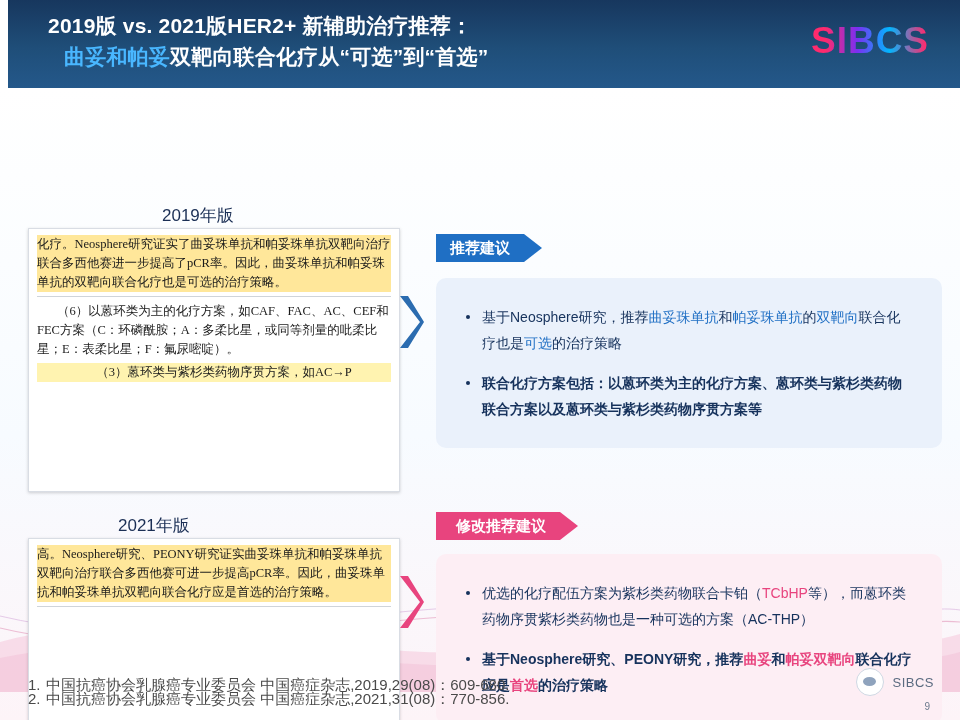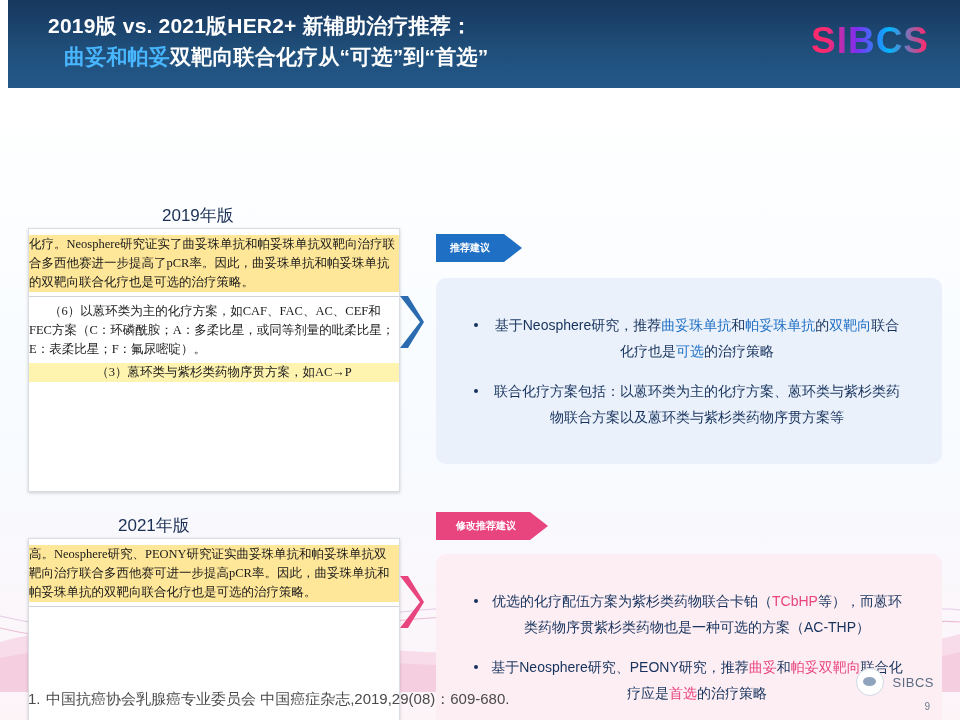--- a/index.html
+++ b/index.html
@@ -21,41 +21,41 @@
   .wave{position:absolute;left:0;bottom:28px;width:960px;height:120px;overflow:hidden;}
 
   
   .lbl-2019{position:absolute;left:118px;top:116px;font-size:17px;font-weight:normal;color:#1b2f55;margin-left:44px;}
   .lbl-2021{position:absolute;left:118px;top:426px;font-size:17px;font-weight:normal;color:#1b2f55;}
 
   .scan{position:absolute;background:#ffffff;border:1px solid #d9dde4;box-shadow:0 1px 3px rgba(0,0,0,.18);}
   .scan-2019{left:28px;top:140px;width:370px;height:262px;}
   .scan-2021{left:28px;top:450px;width:370px;height:200px;}
 
-  .scan-inner{position:absolute;left:0;top:0;right:0;bottom:0;padding:6px 0;font-family:"Liberation Serif","DejaVu Serif",serif;font-size:12.5px;line-height:19px;color:#1a1a1a;}
+  .scan-inner{position:absolute;left:0;top:0;right:0;bottom:0;padding:6px 8px;font-family:"Liberation Serif","DejaVu Serif",serif;font-size:12.5px;line-height:19px;color:#1a1a1a;}
   .seg{margin-bottom:4px;}
   .hlt{background:#ffe79a;}
   .hlt2{background:#fff3b0;text-align:center;}
   .sep{border-top:1px solid #cfd4da;margin:4px 0 5px;}
   .indent{text-indent:20px;}
 
   
-  .tag{position:absolute;height:28px;line-height:28px;color:#fff;font-size:10px;font-weight:bold;padding:0 14px;}
+  .tag{position:absolute;height:28px;line-height:28px;color:#fff;font-size:15px;font-weight:bold;padding:0 14px;}
   .tag-blue{left:436px;top:146px;background:#1f6fc4;}
   .tag-blue:after{content:"";position:absolute;right:-18px;top:0;border-top:14px solid transparent;border-bottom:14px solid transparent;border-left:18px solid #1f6fc4;}
   .tag-pink{left:436px;top:424px;background:#e8447e;padding-left:20px;}
   .tag-pink:after{content:"";position:absolute;right:-18px;top:0;border-top:14px solid transparent;border-bottom:14px solid transparent;border-left:18px solid #e8447e;}
 
   .panel{position:absolute;border-radius:10px;padding:18px 22px 18px 18px;}
   .panel-blue{left:436px;top:190px;width:466px;background:#eaf1fb;}
   .panel-pink{left:436px;top:466px;width:466px;background:#fdeef4;}
 
-  .bullets{margin:16px;padding:0;list-style:none;text-align:center;}
+  .bullets{margin:8px;padding:0;list-style:none;}
   .bullets li{position:relative;padding-left:20px;margin-bottom:14px;font-size:14px;line-height:26px;color:#16325c;}
-  .bullets li:last-child{margin-bottom:0;}
+  .bullets li:last-child{margin-bottom:0;font-weight:bold;}
   .bullets li:before{content:"";position:absolute;left:4px;top:11px;width:4px;height:4px;background:#16325c;border-radius:50%;}
   .b-blue{color:#1f6fc4;}
   .b-pink{color:#e8447e;}
 
   .arrow{position:absolute;width:26px;height:56px;}
   .arrow-blue{left:398px;top:206px;}
   .arrow-pink{left:398px;top:486px;}
 
   
   .refs{position:absolute;left:28px;bottom:14px;font-size:15px;line-height:14px;color:#4a4a4a;}
@@ -99,21 +99,21 @@
     <div class="scan-inner">
       <div class="seg hlt">化疗。Neosphere研究证实了曲妥珠单抗和帕妥珠单抗双靶向治疗联合多西他赛进一步提高了pCR率。因此，曲妥珠单抗和帕妥珠单抗的双靶向联合化疗也是可选的治疗策略。</div>
       <div class="sep"></div>
       <div class="seg indent">（6）以蒽环类为主的化疗方案，如CAF、FAC、AC、CEF和FEC方案（C：环磷酰胺；A：多柔比星，或同等剂量的吡柔比星；E：表柔比星；F：氟尿嘧啶）。</div>
       <div class="seg indent hlt2">（3）蒽环类与紫杉类药物序贯方案，如AC→P</div>
     </div>
   </div>
 
   <div class="scan scan-2021">
     <div class="scan-inner">
-      <div class="seg hlt">高。Neosphere研究、PEONY研究证实曲妥珠单抗和帕妥珠单抗双靶向治疗联合多西他赛可进一步提高pCR率。因此，曲妥珠单抗和帕妥珠单抗的双靶向联合化疗也是可选的治疗策略。</div>
+      <div class="seg hlt">高。Neosphere研究、PEONY研究证实曲妥珠单抗和帕妥珠单抗双靶向治疗联合多西他赛可进一步提高pCR率。因此，曲妥珠单抗和帕妥珠单抗双靶向联合化疗应是首选的治疗策略。</div>
       <div class="sep"></div>
     </div>
   </div>
 
   <div class="arrow arrow-blue">
     <svg width="26" height="56" viewBox="0 0 26 56">
       <path d="M2,2 L22,28 L2,54 L10,54 L26,28 L10,2 Z" fill="#2b6cb0"></path>
     </svg>
   </div>
   <div class="arrow arrow-pink">
@@ -134,20 +134,21 @@
 
   <div class="panel panel-pink">
     <ul class="bullets" id="list-revised">
         <li><span>优选的化疗配伍方案为紫杉类药物联合卡铂（</span><span class="b-pink">TCbHP</span><span>等），而蒽环类药物序贯紫杉类药物也是一种可选的方案（AC-THP）</span></li>
         <li><span>基于Neosphere研究、PEONY研究，推荐</span><span class="b-pink">曲妥</span><span>和</span><span class="b-pink">帕妥双靶</span><span class="b-pink">向</span><span>联合化疗应是</span><span class="b-pink">首选</span><span>的治疗策略</span></li>
       </ul>
   </div>
 
   <div class="refs" id="refs">
       <div><span class="num">1.</span><span>中国抗癌协会乳腺癌专业委员会 中国癌症杂志,2019,29(08)：609-680.</span></div>
+      <div><span class="num">2.</span><span>中国抗癌协会乳腺癌专业委员会 中国癌症杂志,2021,31(08)：770-856.</span></div>
     </div>
 
   <div class="footer-logo">
     <span class="wechat"></span>
     <span class="footer-name">SIBCS</span>
   </div>
   <div class="pagenum">9</div>
 </div>
 
 </body></html>

